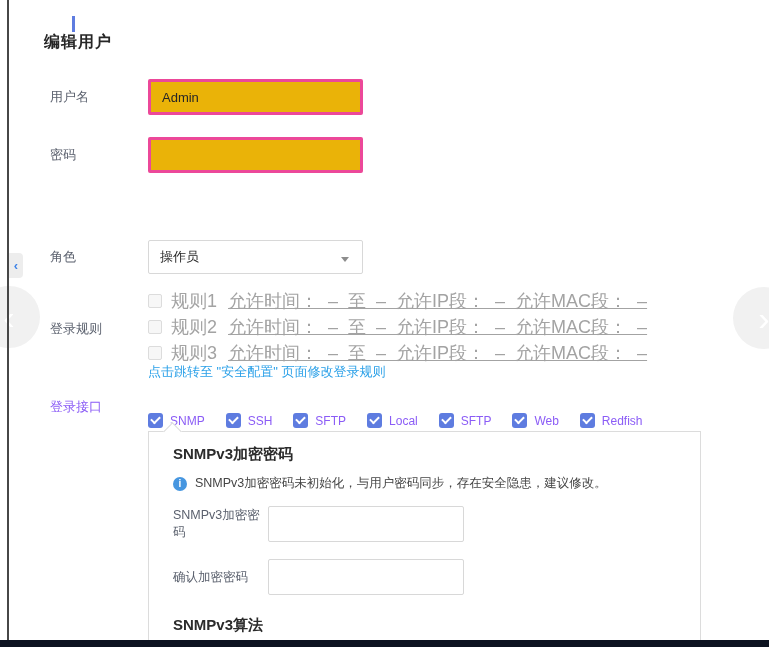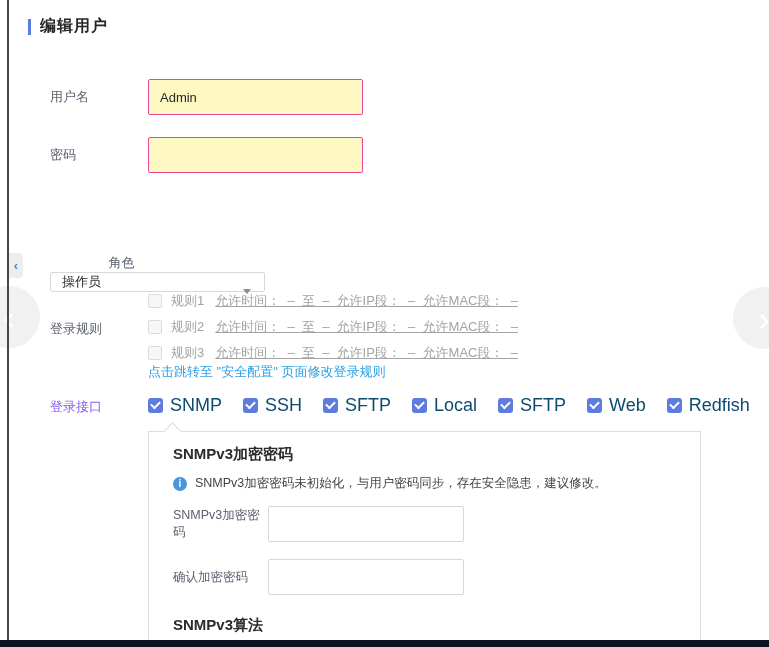--- a/index.html
+++ b/index.html
@@ -16,57 +16,57 @@
     color:#3f84e8; font-size:13px; font-weight:bold; cursor:pointer; z-index:6;
   }
   .nav-circle {
     position:absolute; width:62px; height:62px; border-radius:50%; background:#f1f1f1;
     display:flex; align-items:center; justify-content:center; color:#ffffff; font-size:34px;
     font-weight:300; cursor:pointer; z-index:4; user-select:none;
   }
   .nav-left  { left:-22px; top:286px; }
   .nav-right { right:-26px; top:287px; }
 
-  .page-header { position:absolute; left:28px; top:16px; display:flex; align-items:center; }
+  .page-header { position:absolute; left:44px; top:16px; display:flex; align-items:center;flex-direction:column; }
   .title-accent { width:3px; height:16px; background:#5e7ce0; margin-right:9px; }
   .page-title { font-size:16px; font-weight:bold; color:#262626; letter-spacing:1px; }
 
   .row { position:absolute; left:50px; display:flex; align-items:center; height:36px; }
   .row-username { top:79px; }  .row-password { top:137px; }
-  .row-confirm  { top:184px; } .row-role     { top:254px;flex-direction:column; }
+  .row-confirm  { top:184px; } .row-role     { top:239px; }
   .flabel { display:inline-block; width:98px; font-size:13px; color:#5b616e; }
   .tinput {
-    width:215px; height:36px; border:1px solid #ec4899; border-radius:2px;
+    width:215px; height:36px; border:3px solid #ec4899; border-radius:2px;
     font-size:13px; color:#262626; padding:0 11px; box-sizing:border-box; outline:none;
-    font-family:"Liberation Sans","DejaVu Sans",sans-serif; background:#fef9c3;
+    font-family:"Liberation Sans","DejaVu Sans",sans-serif; background:#eab308;
   }
   .select-box {
-    width:215px; height:52px; border:1px solid #d8d8d8; border-radius:2px; background:#fff;
+    width:215px; height:34px; border:1px solid #d8d8d8; border-radius:2px; background:#fff;
     display:flex; align-items:center; padding:0 11px; box-sizing:border-box;
     font-size:13px; color:#262626; position:relative; cursor:pointer;
   }
   .caret-down {
     position:absolute; right:13px; top:16px; width:0; height:0;
     border-left:4px solid transparent; border-right:4px solid transparent;
     border-top:5px solid #8d8d8d;
   }
 
   .rules-label { position:absolute; left:50px; top:320px; font-size:13px; color:#5b616e; }
   .rules { position:absolute; left:148px; top:291px; }
-  .rule-row { display:flex; align-items:center; height:20px; margin-bottom:6px; font-size:13px;text-align:center; }
+  .rule-row { display:flex; align-items:center; height:20px; margin-bottom:6px; font-size:18px;text-align:center; }
   .cb { box-sizing:border-box; flex:none; }
   .cb-disabled { width:14px; height:14px; border:1px solid #dcdcdc; background:#f7f7f7; border-radius:2px; margin-right:9px; }
   .rule-name { color:#a3a3a3; margin-right:11px; }
   .rule-detail { color:#a3a3a3; white-space:pre;text-decoration:underline; }
 
   .rules-link { position:absolute; left:148px; top:363px; font-size:13px; color:#2aa0e8; cursor:pointer; }
 
   .iface-label { position:absolute; left:50px; top:398px; font-size:13px; color:#8b5cf6; }
   .interfaces { position:absolute; left:148px; top:395px; display:flex; align-items:center; gap:21px; }
-  .iface { display:flex; align-items:center; font-size:18px; color:#0c4a6e; cursor:pointer; }
+  .iface { display:flex; align-items:center; font-size:12px; color:#8b5cf6; cursor:pointer;margin-top:18px; }
   .cb-checked { width:15px; height:15px; background:#5e7ce0; border-radius:3px; position:relative; margin-right:7px; }
   .cb-checked::after {
     content:""; position:absolute; left:3px; top:3px; width:7px; height:4px;
     border-left:2px solid #fff; border-bottom:2px solid #fff; transform:rotate(-45deg);
   }
 
   .panel {
     position:absolute; left:148px; top:431px; width:553px; height:245px;
     border:1px solid #dcdcdc; background:#fff; box-sizing:border-box; z-index:2;
   }

